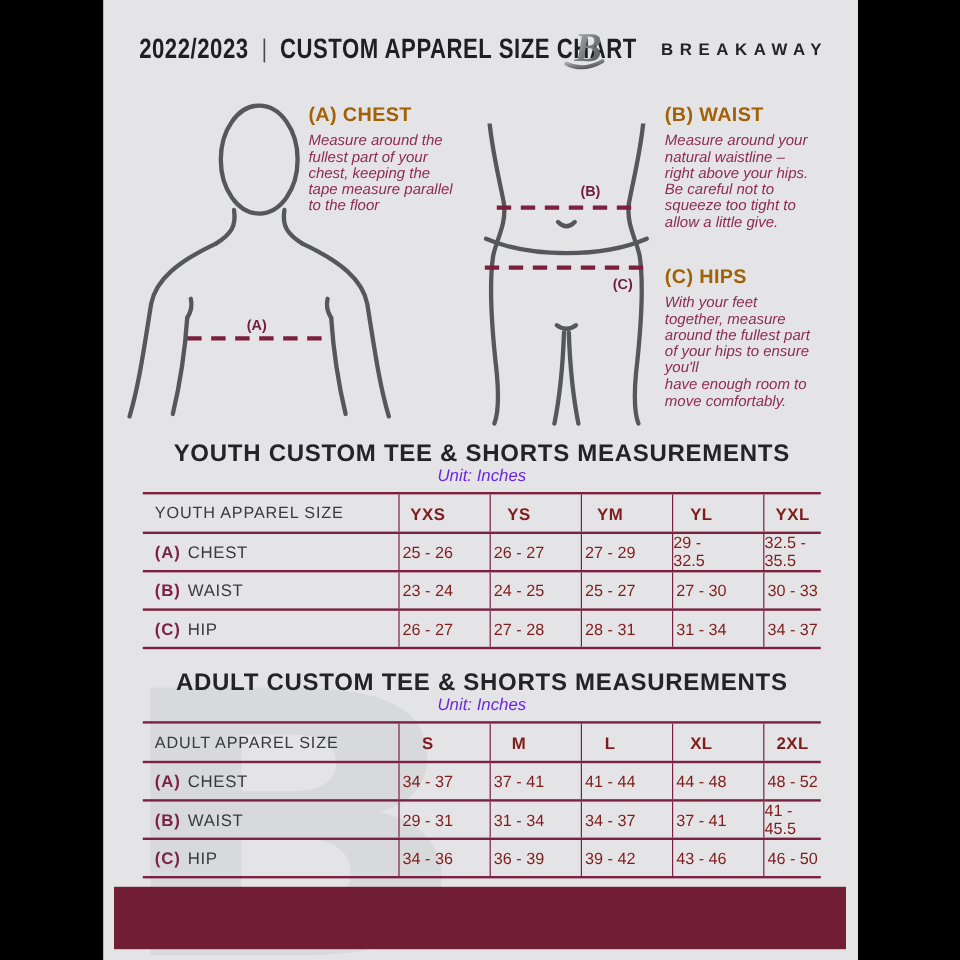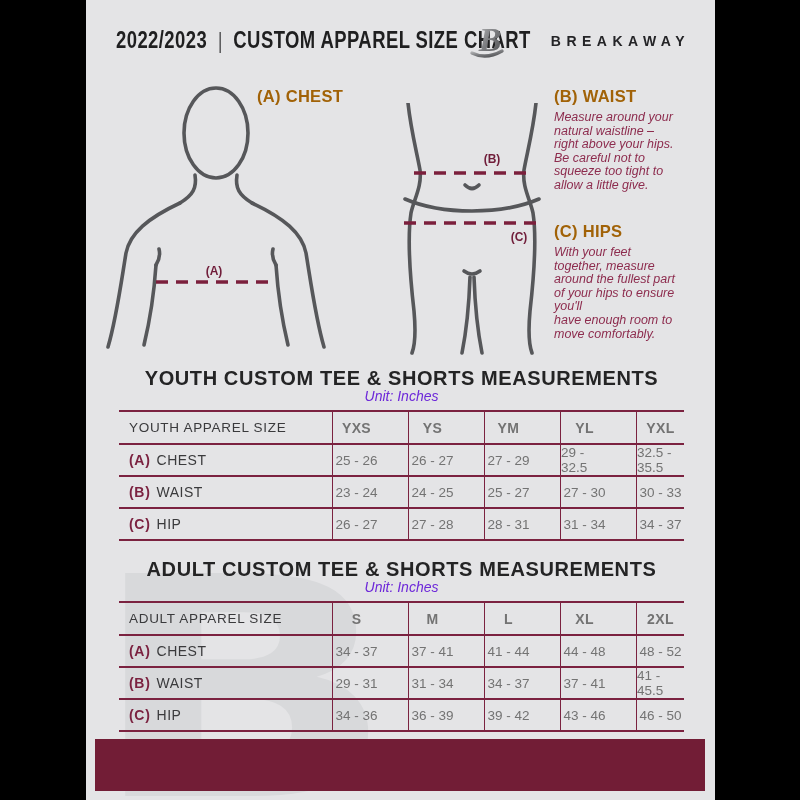--- a/index.html
+++ b/index.html
@@ -22,21 +22,21 @@
   .guide-text{position:absolute;font-size:12.5px;line-height:13.6px;font-style:italic;color:#8d2c4e;
               white-space:pre-line;}
 
   
   .table-block{position:absolute;left:33px;width:565px;z-index:2;}
   .tbl-title{text-align:center;font-size:20px;font-weight:bold;color:#242425;letter-spacing:0.6px;line-height:18px;}
   .tbl-unit{text-align:center;font-size:14px;font-style:italic;color:#6d28d9;line-height:17px;margin-top:1px;}
   .tbl{margin-top:5px;border-bottom:2px solid #7b2240;}
   .trow{display:grid;grid-template-columns:185px repeat(5,1fr);border-top:2px solid #7b2240;height:30px;gap:28px;}
   .trow.head{height:31px;}
-  .tcell{display:flex;align-items:center;justify-content:center;font-size:13.5px;color:#737373;
+  .tcell{display:flex;align-items:center;justify-content:center;font-size:13.5px;color:#7f1d1d;
          border-left:1.5px solid #7b2240;}
   .tcell.label{justify-content:flex-start;padding-left:10px;border-left:none;
                font-size:13.5px;color:#3a3a3c;letter-spacing:0.7px;}
   .tcell.sizehead{font-weight:bold;font-size:14px;letter-spacing:0.4px;}
   .rowkey{font-weight:bold;color:#7b2240;margin-right:6px;font-size:14px;}
   .rowname{color:#3a3a3c;font-size:14px;letter-spacing:0.5px;}
 
   
   .footer{position:absolute;left:9px;top:739px;width:610px;height:52px;background:#721d36;z-index:3;}
   .watermark{position:absolute;left:2px;top:538px;font-size:300px;line-height:1;font-weight:bold;
@@ -99,20 +99,25 @@
       <path d="M73 174 C72 203 69 230 65 250"></path>
       <path d="M77 174 C78 203 81 230 85 250"></path>
     </g>
     <path d="M17 70 H133" stroke="#7b1f3c" stroke-width="3.5" stroke-dasharray="12 8" fill="none"></path>
     <text class="marker" x="95" y="60" text-anchor="middle">(B)</text>
     <path d="M7 120 H143" stroke="#7b1f3c" stroke-width="3.5" stroke-dasharray="12 8" fill="none"></path>
     <text class="marker" x="122" y="138" text-anchor="middle">(C)</text>
   </svg>
 
   <div class="guide-head" style="left:171px;top:87px;">(A) CHEST</div>
+  <div class="guide-text" style="left:171px;top:111px;width:155px;">Measure around the
+fullest part of your
+chest, keeping the
+tape measure parallel
+to the floor</div>
 
   <div class="guide-head" style="left:468px;top:87px;">(B) WAIST</div>
   <div class="guide-text" style="left:468px;top:111px;width:165px;">Measure around your
 natural waistline –
 right above your hips.
 Be careful not to
 squeeze too tight to
 allow a little give.</div>
 
   <div class="guide-head" style="left:468px;top:222px;">(C) HIPS</div>

